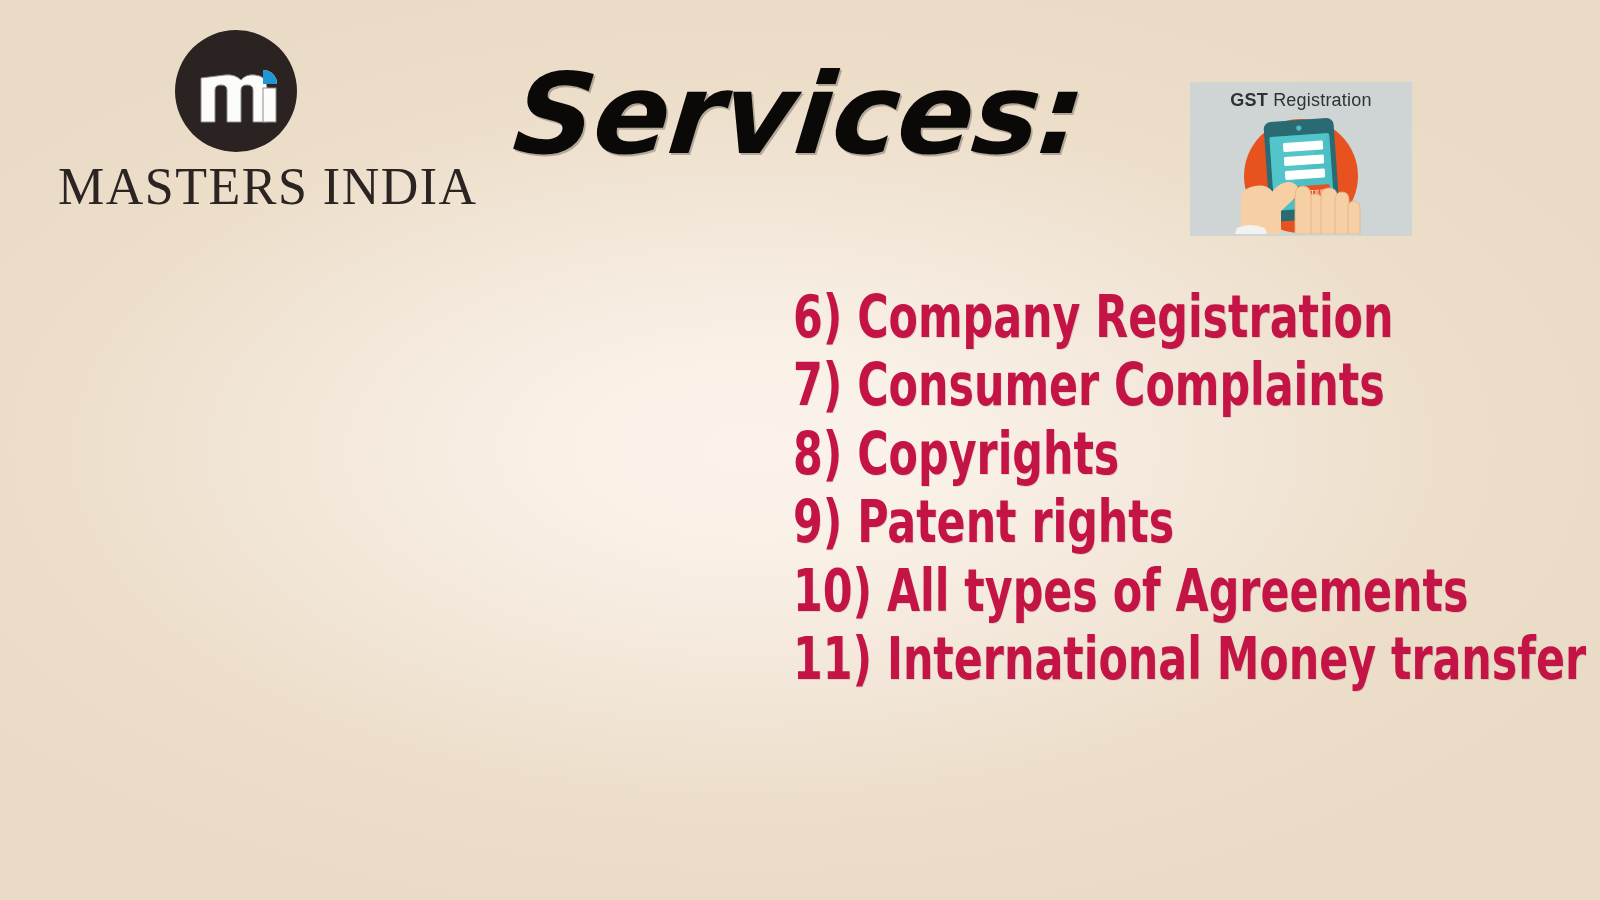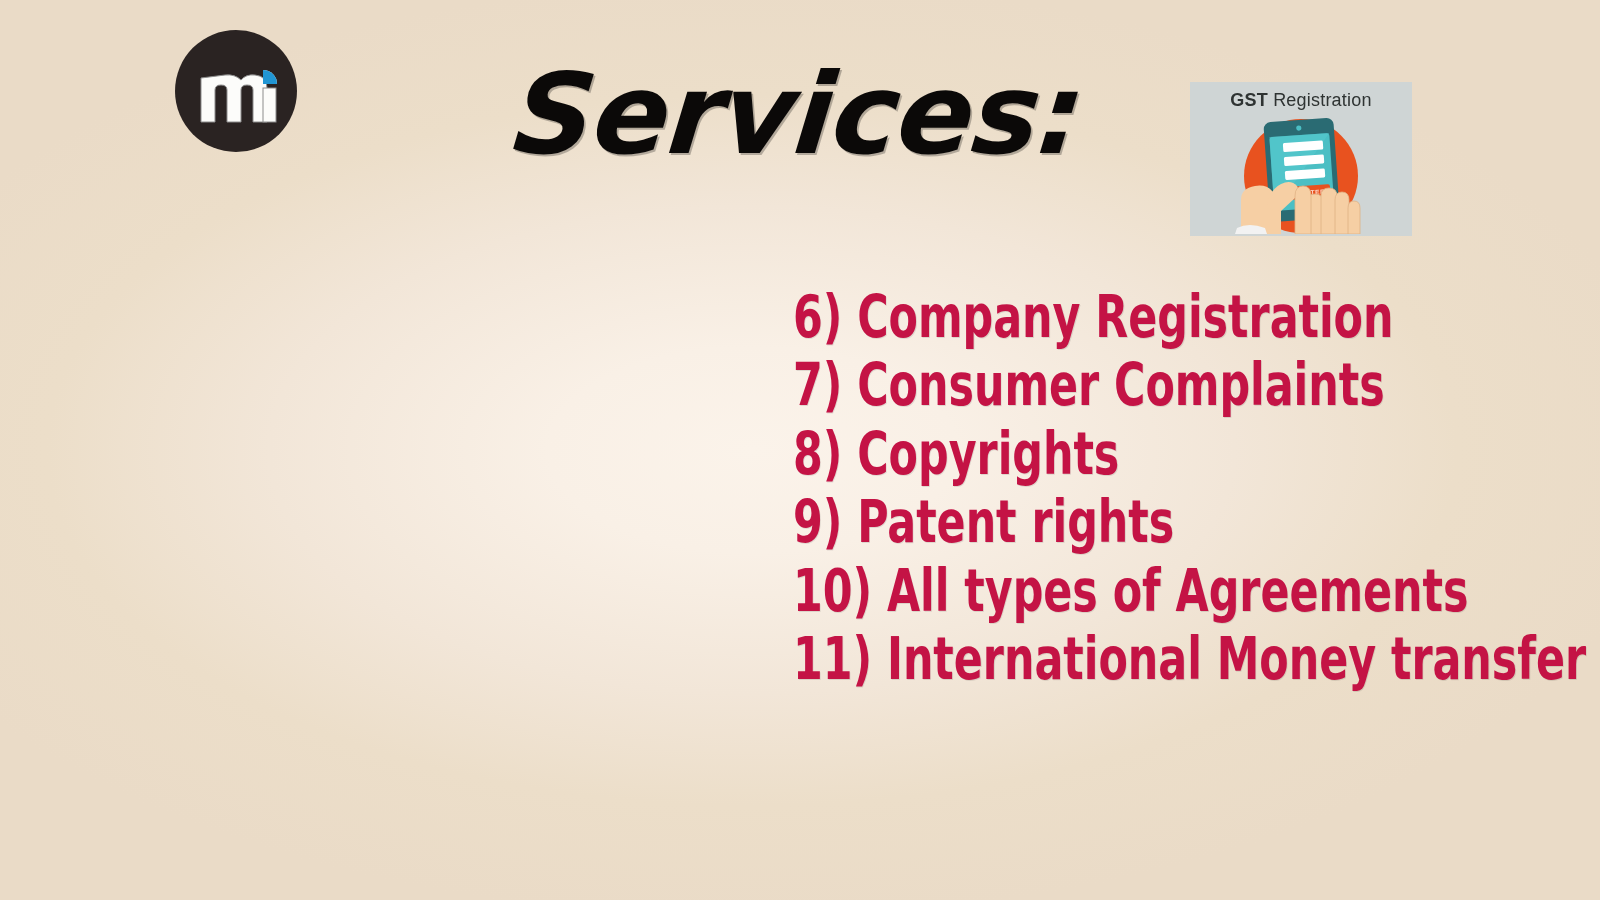--- a/index.html
+++ b/index.html
@@ -150,20 +150,21 @@
       <svg width="122" height="122" viewBox="0 0 122 122" aria-hidden="true">
 
         <path d="M26 48 L26 92 L40 92 L40 60 Q40 55 46 55 Q52 55 52 60 L52 92 L66 92 L66 60 Q66 55 72 55 Q78 55 78 60 L78 92 L92 92 L92 58 Q92 46 80 45 Q71 44 66 50 Q60 44 50 45 L26 48 Z" fill="#FCFCFA" stroke="#8C8C8C" stroke-width="1"></path>
 
         <rect x="88" y="58" width="13" height="34" fill="#FCFCFA" stroke="#8C8C8C" stroke-width="1"></rect>
 
         <path d="M88 54 L88 40 A14 14 0 0 1 102 54 Z" fill="#FCFCFA"></path>
         <path d="M88 54 L88 40 A14 14 0 0 1 102 54 Z" fill="#2196D4"></path>
       </svg>
     </div>
+    <div id="logo-wordmark">MASTERS INDIA</div>
   </div>
 
   <div id="title">Services:</div>
 
   <div id="gst-card">
     <div id="gst-card-caption">
       <span class="b">GST</span><span> Registration</span>
     </div>
     <div id="gst-art">
       <svg width="180" height="118" viewBox="0 0 180 118" aria-hidden="true">

